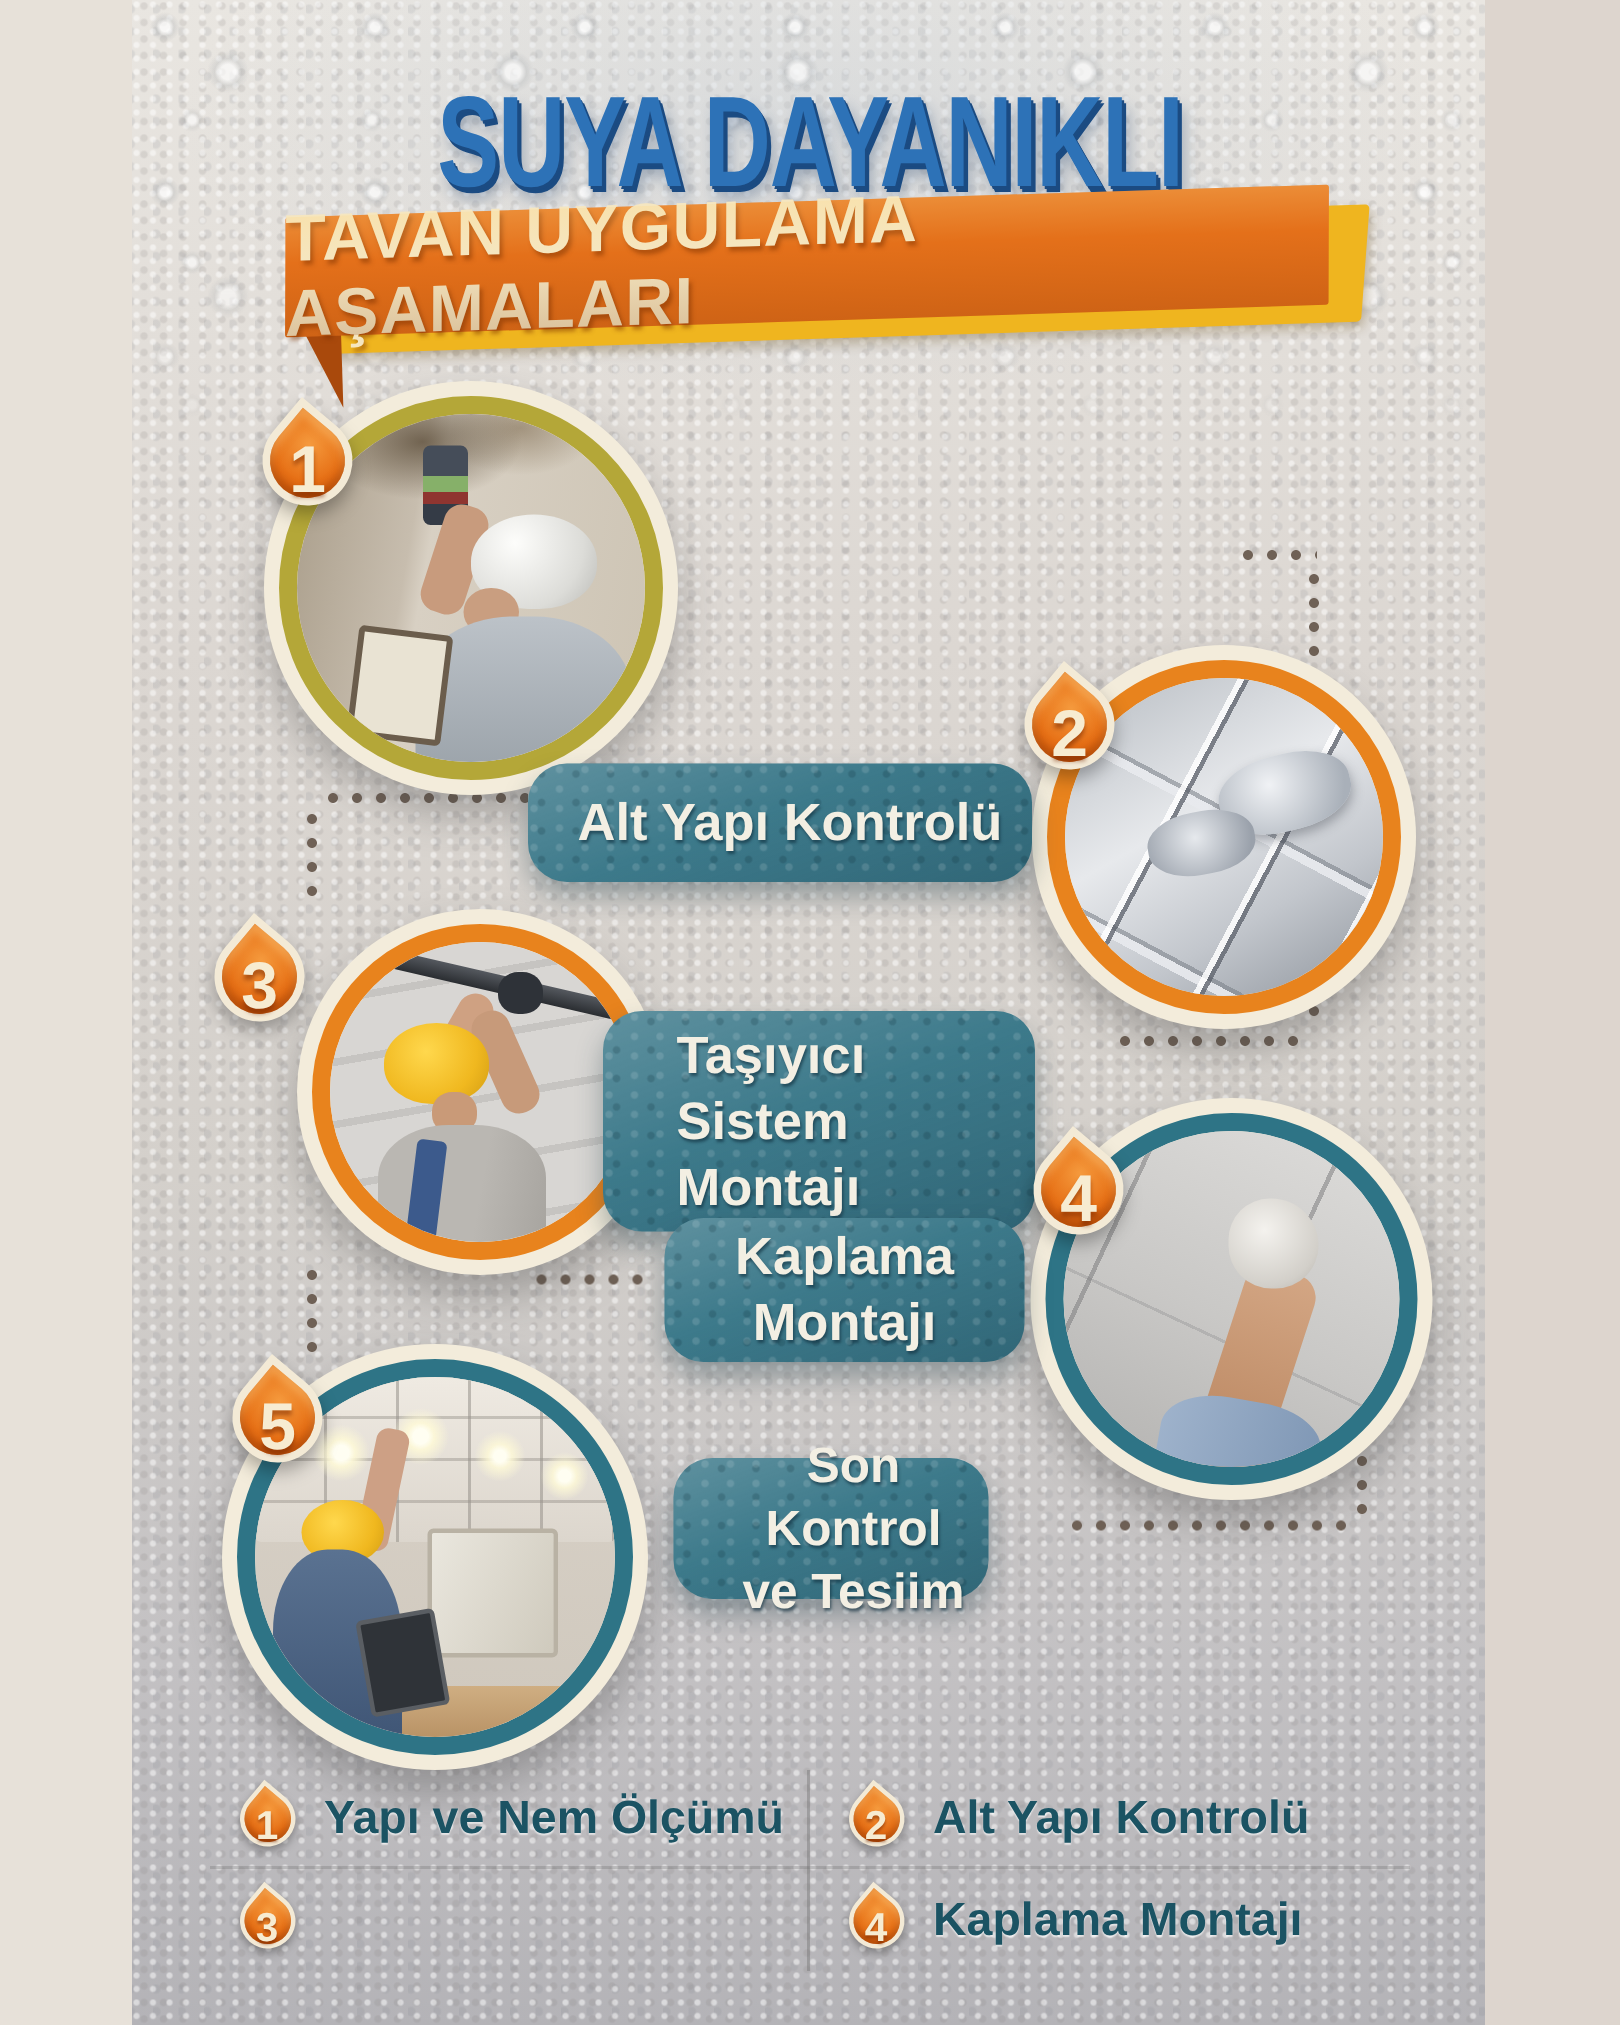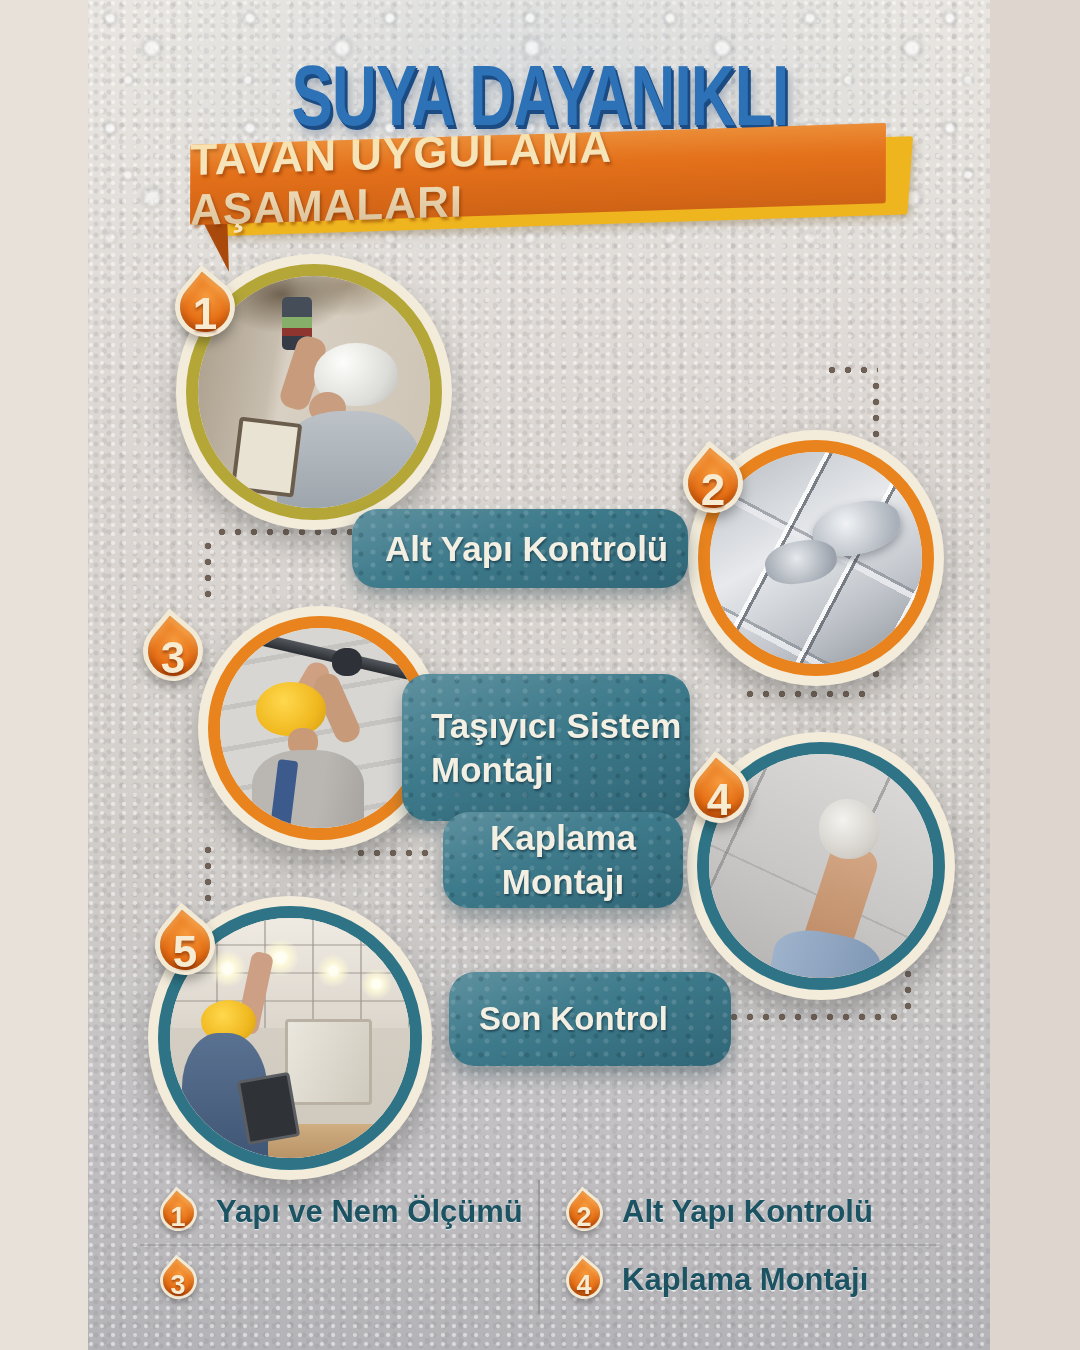--- a/index.html
+++ b/index.html
@@ -80,23 +80,23 @@
     font-weight:bold; box-shadow:0 10px 18px rgba(45,70,80,.40); }
   .pill::after { content:""; position:absolute; inset:0; border-radius:inherit; pointer-events:none;
     background-image:
       radial-gradient(circle at 4px 4px, rgba(255,255,255,.13) 2px, transparent 3px),
       radial-gradient(circle at 9px 7px, rgba(10,40,50,.20) 2px, transparent 3px),
       linear-gradient(160deg, rgba(255,255,255,.18), rgba(255,255,255,0) 45%, rgba(10,40,55,.24));
     background-size:17px 13px, 23px 19px, auto; }
   .pill-line { font-size:35px; line-height:44px; text-shadow:1px 2px 2px rgba(15,45,60,.6); position:relative; z-index:1; }
   .pill1 { left:427px; top:317px; width:395px; height:150px; padding-left:38px; }
   .pill2 { left:352px; top:509px; width:336px; height:79px;  padding-left:33px; }
-  .pill3 { left:402px; top:674px; width:288px; height:147px; padding-left:29px; }
+  .pill3 { left:402px; top:674px; width:288px; height:147px; padding-left:49px; }
   .pill4 { left:443px; top:812px; width:240px; height:96px;  align-items:center; text-align:center; }
-  .pill5 { left:449px; top:972px; width:282px; height:94px;  padding-left:30px; }
+  .pill5 { left:449px; top:972px; width:210px; height:94px;  padding-left:30px;text-align:center; }
   .pill5 .pill-line { font-size:33px; line-height:42px; }
 
   
   .badge { position:absolute; width:78px; height:88px; z-index:6; filter:drop-shadow(0 6px 6px rgba(0,0,0,.30)); }
   .badge .drop-outer { position:absolute; left:9px; top:15px; width:60px; height:60px; background:#f3ead6;
     border-radius:0 50% 50% 50%; transform:rotate(40deg); }
   .badge .drop-inner { position:absolute; left:14px; top:20px; width:50px; height:50px;
     background:radial-gradient(circle at 38% 32%, #f59a3d 0%, #e66f15 55%, #cc5509 100%);
     border-radius:0 50% 50% 50%; transform:rotate(40deg);
     box-shadow:inset -3px -4px 6px rgba(140,50,0,.45), inset 3px 4px 6px rgba(255,205,125,.5); }
@@ -308,20 +308,21 @@
       </div>
     </div>
   </div>
   <div class="badge badge5">
     <div class="drop-outer"></div>
     <div class="drop-inner"></div>
     <div class="num">5</div>
   </div>
   <div class="pill pill5" style="background-color: rgb(61, 122, 139); color: rgb(243, 239, 227);">
     <div class="pill-line">Son Kontrol</div>
+    <div class="pill-line">ve Tesiim</div>
   </div>
 
   <div class="legend">
     <div class="vdiv"></div>
     <div class="hdiv"></div>
 
     <div class="legend-item li1">
       <div class="lbadge">
         <div class="drop-outer"></div>
         <div class="drop-inner"></div>

